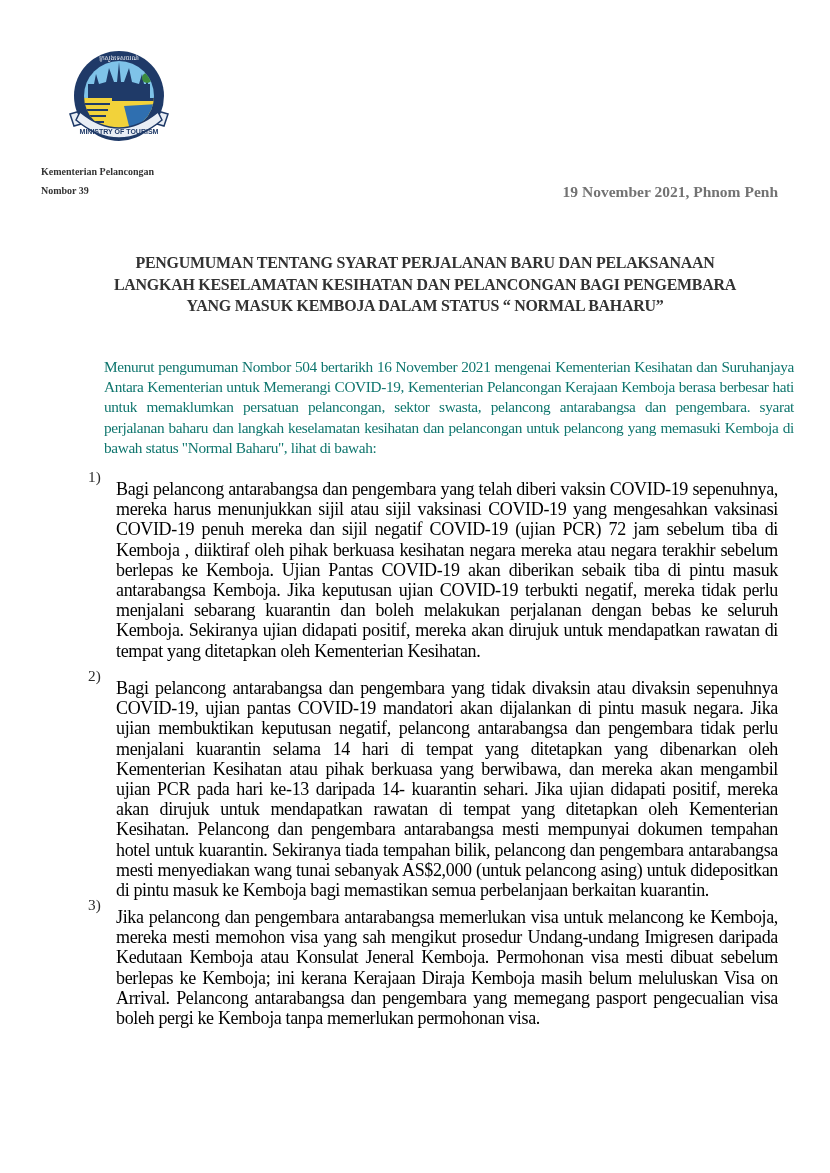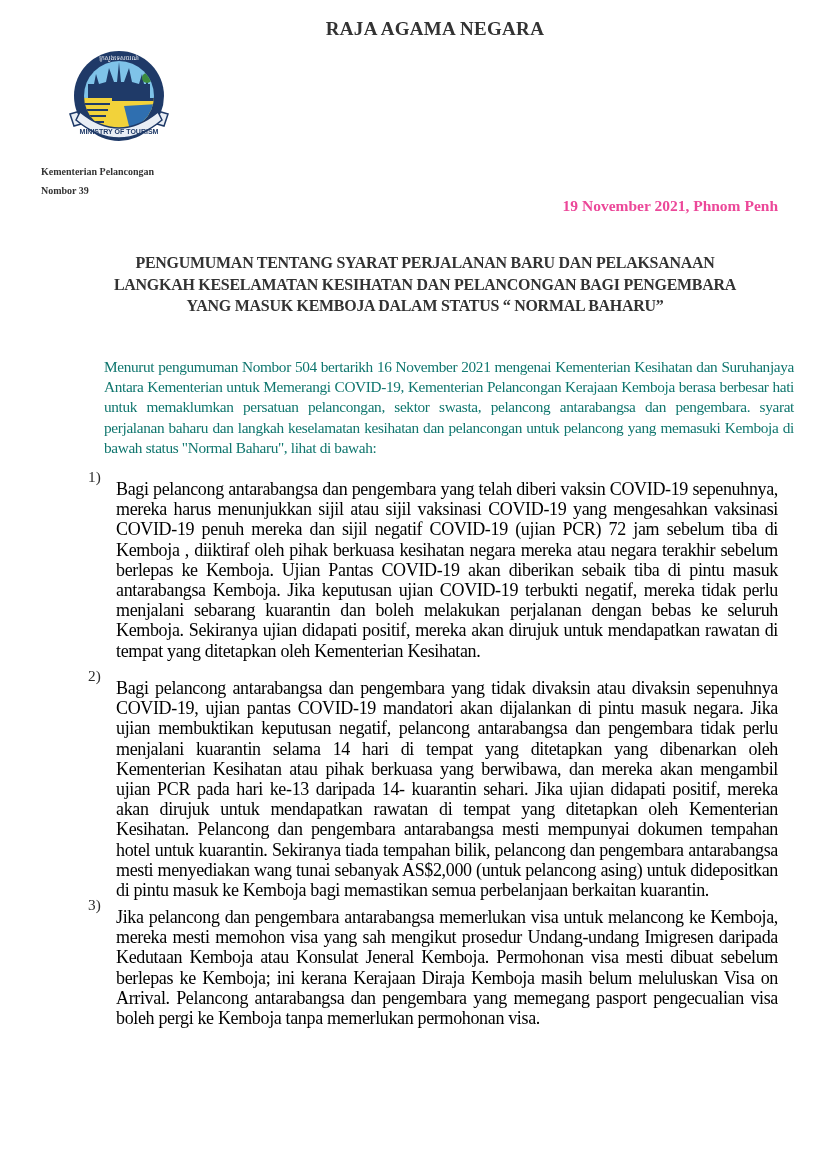--- a/index.html
+++ b/index.html
@@ -9,21 +9,21 @@
   }
   .logo { position: absolute; left: 62px; top: 48px; width: 114px; height: 104px; }
   .org-block { position: absolute; top: 18px; left: 0; width: 830px; text-align: center; }
   .org-line {
     display: block; font-weight: bold; font-size: 19px; letter-spacing: 0.3px;
     margin-left: 40px; color: #333;
   }
   .org-line + .org-line { margin-top: 10px; }
   .ministry { position: absolute; left: 41px; top: 162px; font-weight: bold; font-size: 10px; line-height: 19px; color: #333; }
   .ministry span { display: block; }
-  .date { position: absolute; right: 52px; top: 197px; font-weight: bold; font-size: 15.5px; color: #ec4899; text-align: center; }
+  .date { position: absolute; right: 52px; top: 183px; font-weight: bold; font-size: 15.5px; color: #737373; text-align: center; }
   .title {
     position: absolute; left: 70px; width: 710px; top: 252px;
     text-align: center; font-weight: bold; font-size: 17.2px; line-height: 21.5px;
     letter-spacing: -0.3px; color: #333;
     font-family: "Liberation Serif", serif; transform: scaleX(0.93); transform-origin: center top;
   }
   .intro {
     position: absolute; left: 104px; width: 690px; top: 357px;
     font-size: 15.3px; line-height: 20.2px; text-align: justify; color: #0f766e;
     letter-spacing: -0.35px;
@@ -73,21 +73,20 @@
       <rect x="50" y="50" width="44" height="3" fill="#1f3a68"></rect>
     </g>
 
     <path d="M14 72 Q57 108 100 72 L96 64 Q57 96 18 64 Z" fill="#e9eef5" stroke="#1f3a68" stroke-width="1.5"></path>
     <text x="57" y="86" font-size="7" text-anchor="middle" font-family="Liberation Sans, sans-serif" font-weight="bold" fill="#1f3a68">MINISTRY OF TOURISM</text>
     <text x="57" y="12" font-size="6" text-anchor="middle" font-family="DejaVu Sans, sans-serif" fill="#ffffff">ក្រសួងទេសចរណ៍</text>
   </svg>
 </div>
 
 <div class="org-block">
-  <span class="org-line">RAJA AGAMA NEGARA</span>
 </div>
 
 <div class="ministry">
   <span>Kementerian Pelancongan</span>
   <span>Nombor 39</span>
 </div>
 
 <div class="date">19 November 2021, Phnom Penh</div>
 
 <div class="title">PENGUMUMAN TENTANG SYARAT PERJALANAN BARU DAN PELAKSANAAN LANGKAH KESELAMATAN KESIHATAN DAN PELANCONGAN BAGI PENGEMBARA YANG MASUK KEMBOJA DALAM STATUS “ NORMAL BAHARU”</div>

